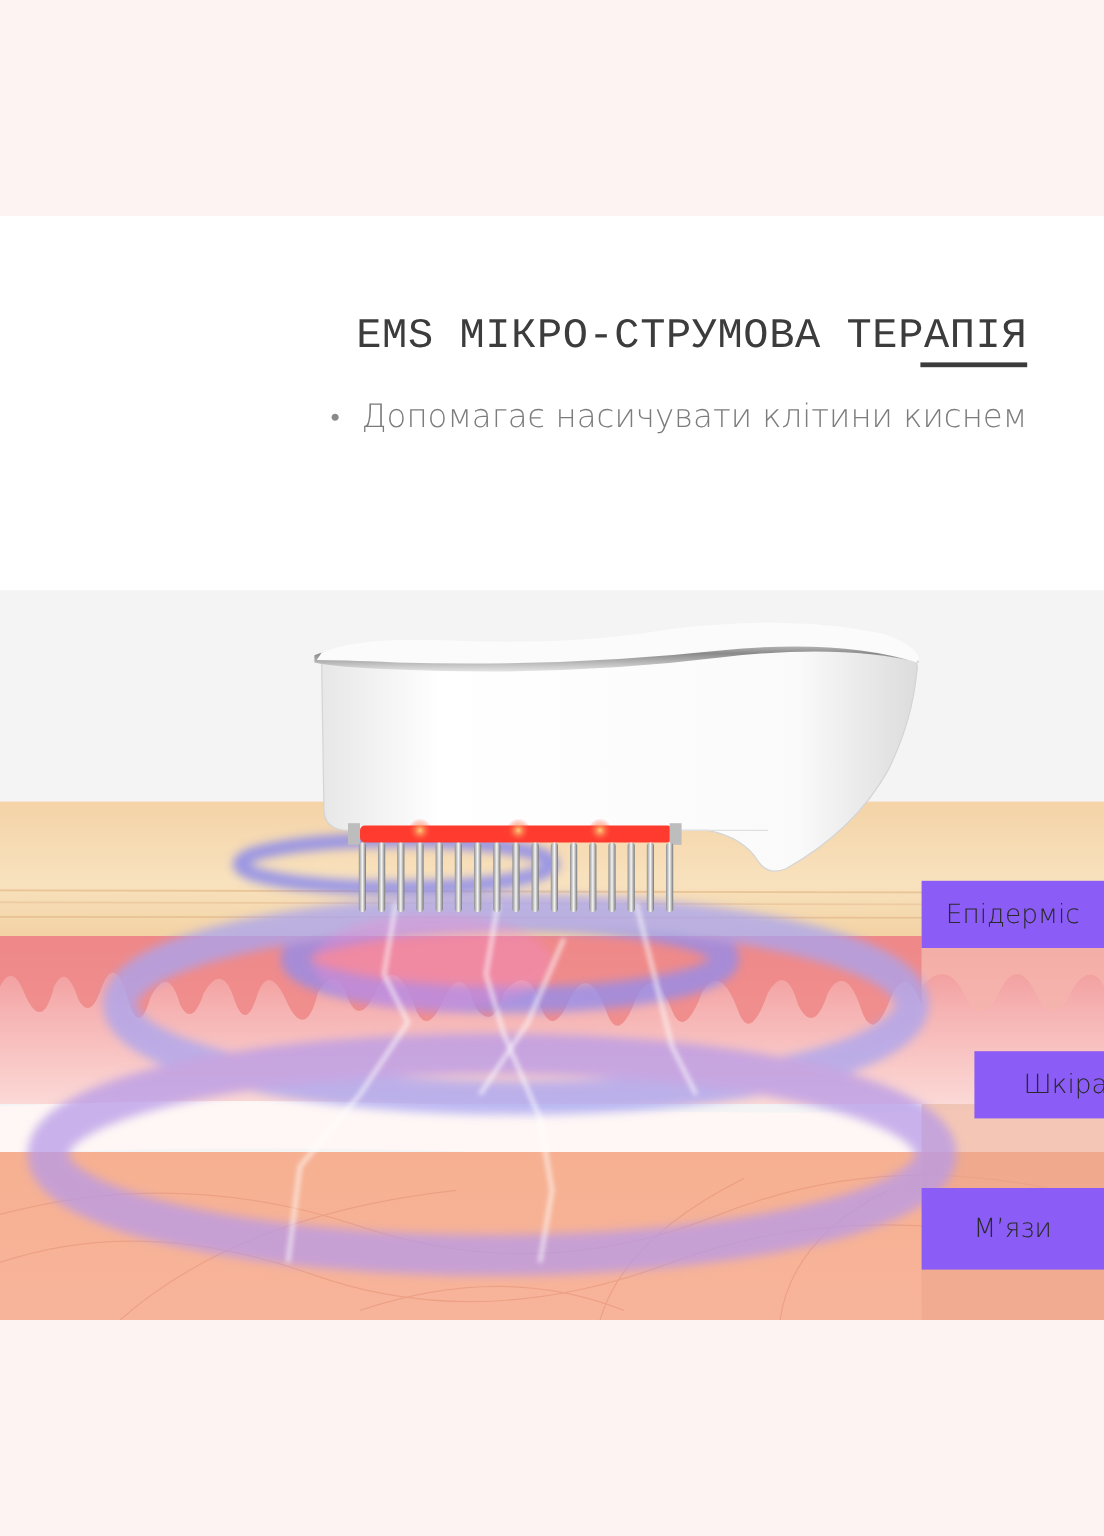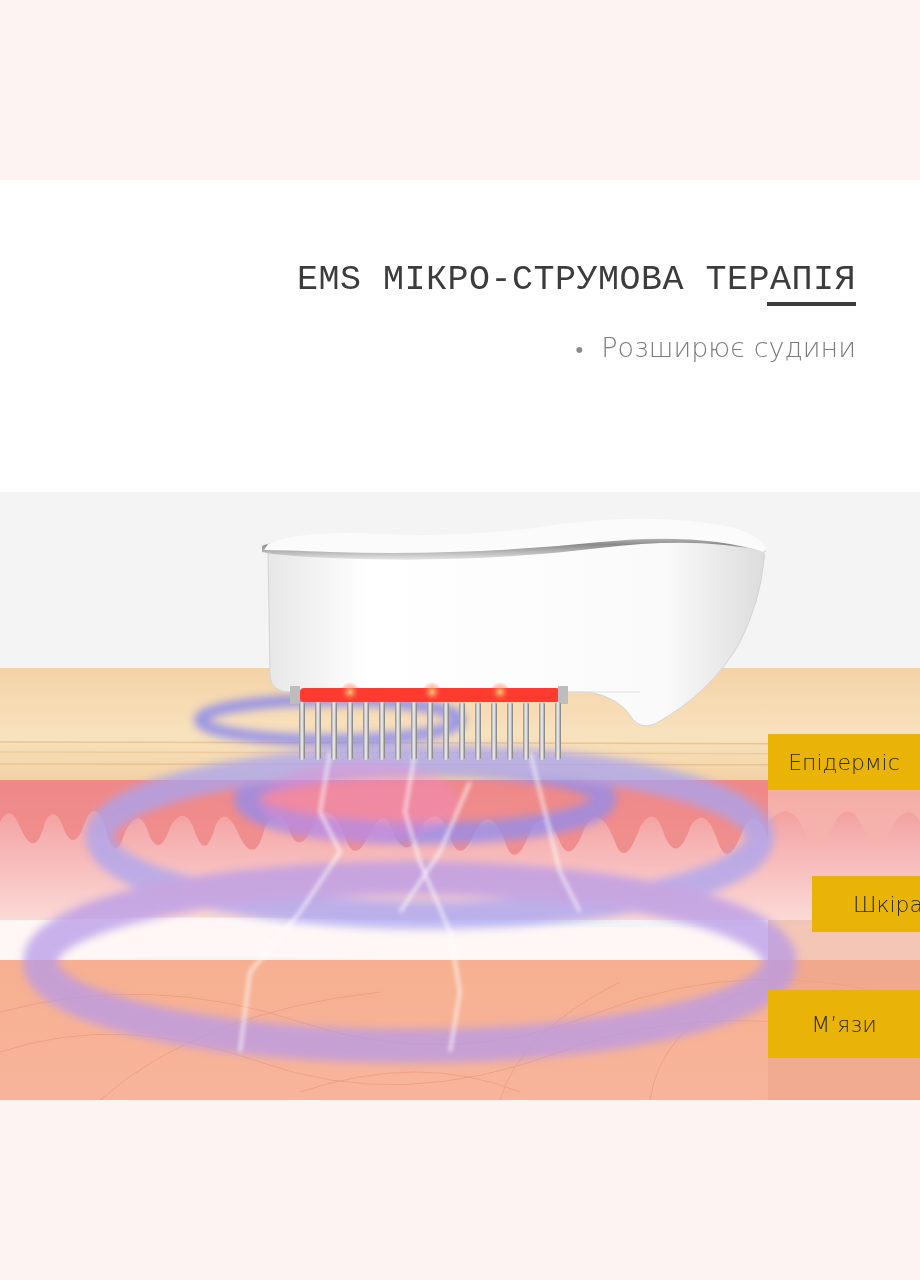--- a/index.html
+++ b/index.html
@@ -6,33 +6,33 @@
   body{width:920px;height:1280px;position:relative;overflow:hidden;background:#fdf3f2;font-family:"Liberation Sans",sans-serif;}
   .top-band{position:absolute;left:0;top:0;width:920px;height:180px;background:#fdf3f2;}
   .text-panel{position:absolute;left:0;top:180px;width:920px;height:312px;background:#ffffff;}
   .title{position:absolute;right:64px;top:244px;font-family:Liberation Mono, monospace;font-size:35px;color:#3c3c3c;letter-spacing:0.5px;white-space:nowrap;font-weight:300;margin-top:16px;}
   .title-rule{position:absolute;left:767px;top:302px;width:89px;height:4px;background:#3c3c3c;}
   .bullets{position:absolute;right:64px;top:322px;text-align:right;}
   .bullet{font-family:"DejaVu Sans",sans-serif;font-size:27px;color:#7c7c7c;line-height:51px;height:51px;white-space:nowrap;font-weight:300;}
   .bullet .dot{display:inline-block;margin-right:18px;color:#8a8a8a;font-size:22px;vertical-align:middle;}
   .illus{position:absolute;left:0;top:492px;width:920px;height:608px;overflow:hidden;background:#f3f3f3;}
   .bottom-band{position:absolute;left:0;top:1100px;width:920px;height:180px;background:#fdf3f2;}
-  .layer-label{position:absolute;left:768px;width:152px;background:#eab308;font-family:"DejaVu Sans",sans-serif;font-size:22px;color:#2a2a2a;display:flex;align-items:center;justify-content:center;font-weight:300;}
+  .layer-label{position:absolute;left:768px;width:152px;background:#8b5cf6;font-family:"DejaVu Sans",sans-serif;font-size:22px;color:#2a2a2a;display:flex;align-items:center;justify-content:center;font-weight:300;}
 </style>
 </head>
 <body>
 
 <div class="top-band"></div>
 
 <div class="text-panel"></div>
 <div class="title">EMS МІКРО-СТРУМОВА ТЕРАПІЯ</div>
 <div class="title-rule"></div>
 
 <div class="bullets">
-  <div class="bullet"><span class="dot">•</span><span>Розширює судини</span></div>
+  <div class="bullet"><span class="dot">•</span><span>Допомагає насичувати клітини киснем</span></div>
 </div>
 
 <div class="illus">
   <svg width="920" height="608" viewBox="0 0 920 608" xmlns="http://www.w3.org/2000/svg">
     <defs>
       <linearGradient id="epi" x1="0" y1="0" x2="0" y2="1">
         <stop offset="0" stop-color="#f4d3a7"></stop>
         <stop offset="0.6" stop-color="#f8e2be"></stop>
         <stop offset="1" stop-color="#f3d2a4"></stop>
       </linearGradient>

